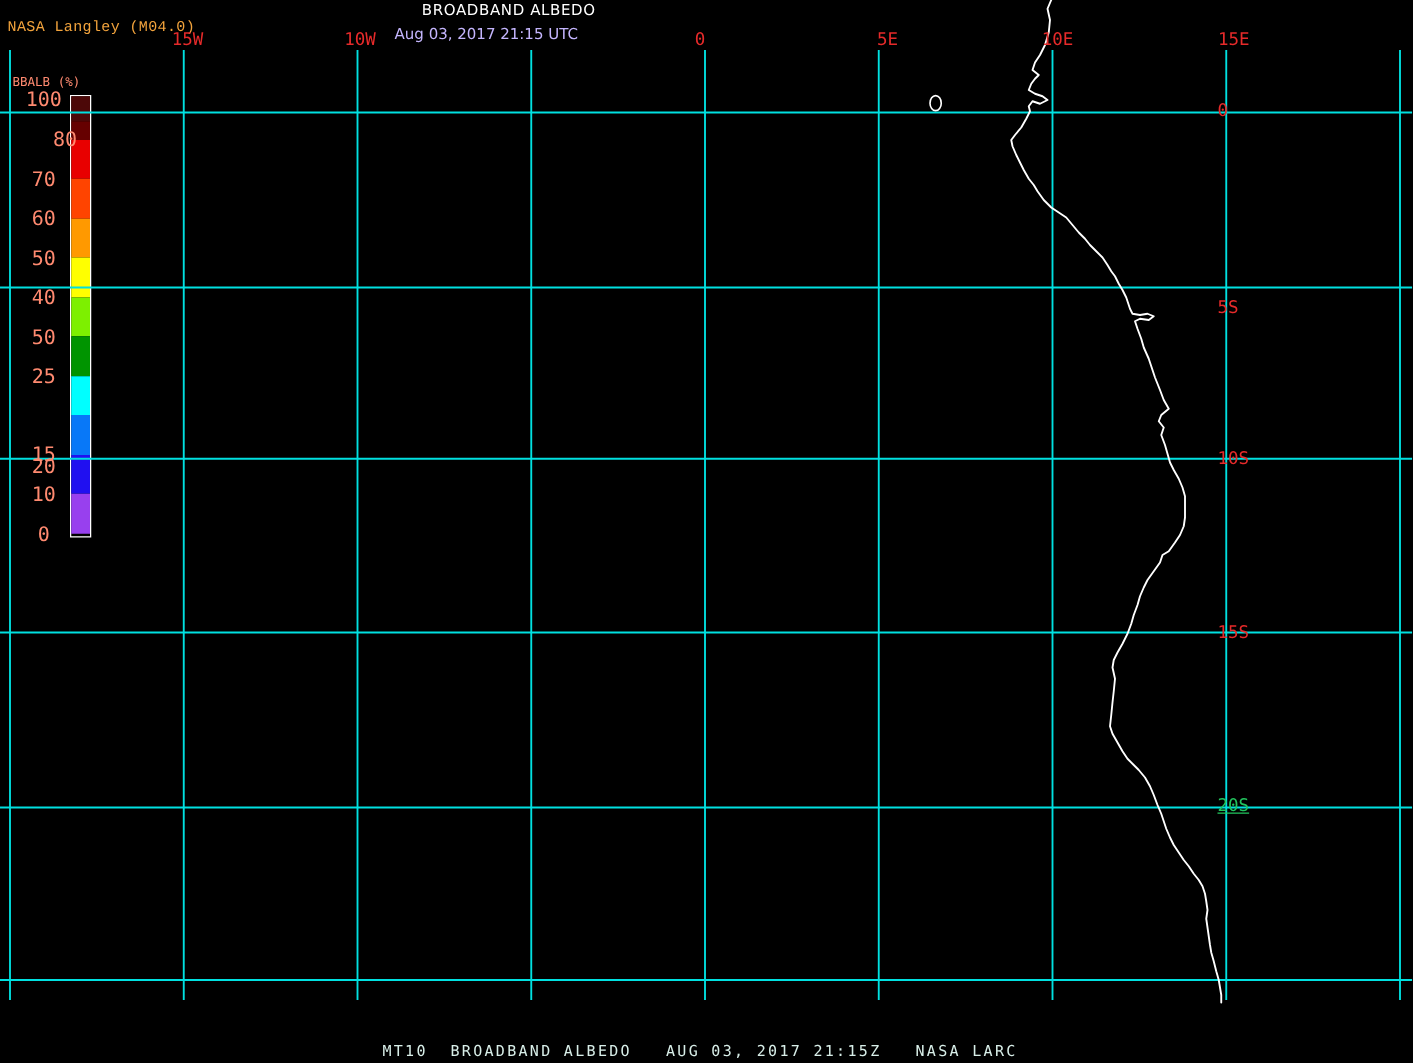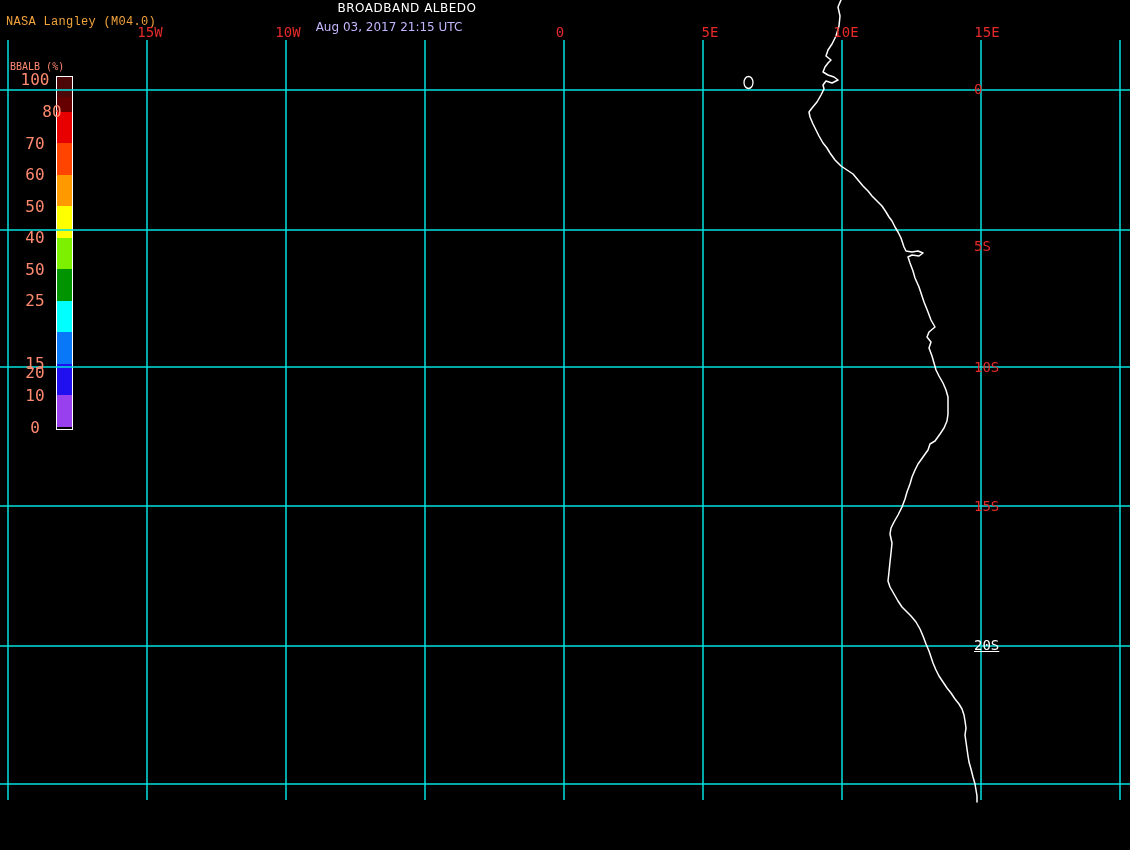--- a/index.html
+++ b/index.html
@@ -109,16 +109,17 @@
       <div class="lon-label" style="left: 560px; color: rgb(230, 42, 42);">0</div>
       <div class="lon-label" style="left: 710px; color: rgb(230, 42, 42);">5E</div>
       <div class="lon-label" style="left: 846px; color: rgb(230, 42, 42);">10E</div>
       <div class="lon-label" style="left: 987px; color: rgb(230, 42, 42);">15E</div>
     </div>
   <div id="lat-labels">
       <div class="lat-label" style="top: 89px; color: rgb(230, 42, 42);">0</div>
       <div class="lat-label" style="top: 230px; color: rgb(230, 42, 42); margin-top: 16px;">5S</div>
       <div class="lat-label" style="top: 367px; color: rgb(230, 42, 42);">10S</div>
       <div class="lat-label" style="top: 506px; color: rgb(230, 42, 42);">15S</div>
-      <div class="lat-label" style="top: 645px; color: #ffffff; text-decoration: underline;">20S</div>
+      <div class="lat-label" style="top: 645px; color: #22c55e; text-decoration: underline;">20S</div>
     </div>
 
+  <div class="caption" style="color: rgb(216, 238, 232);">MT10  BROADBAND ALBEDO   AUG 03, 2017 21:15Z   NASA LARC</div>
 </div>
 
 </body></html>

